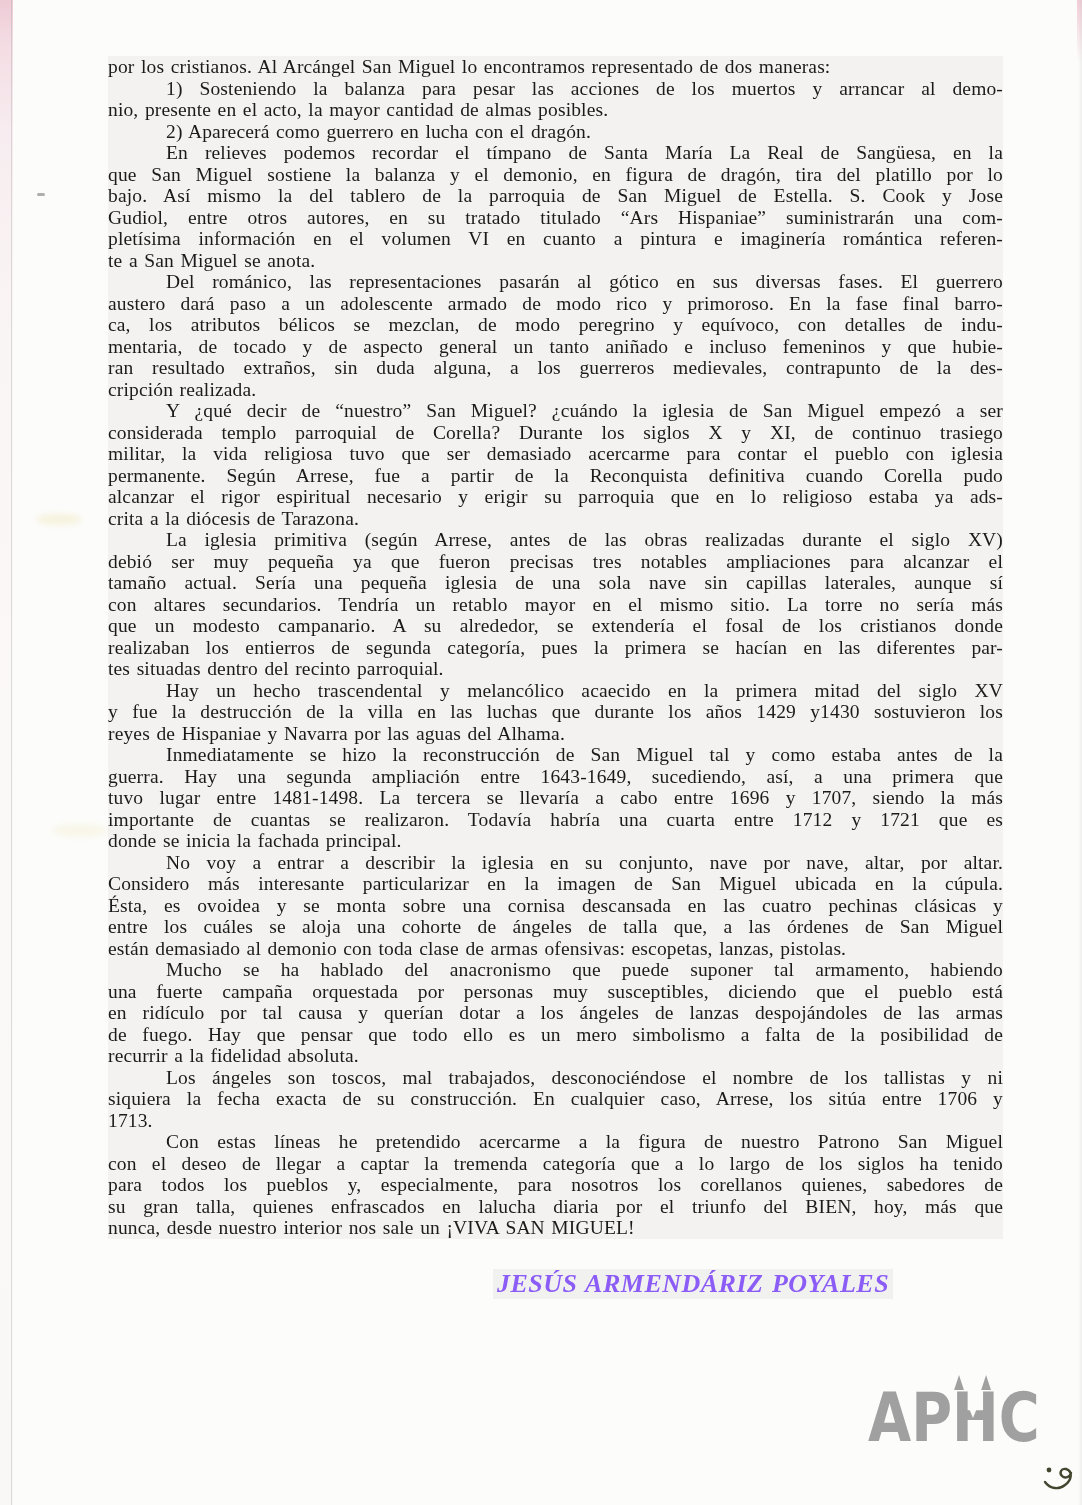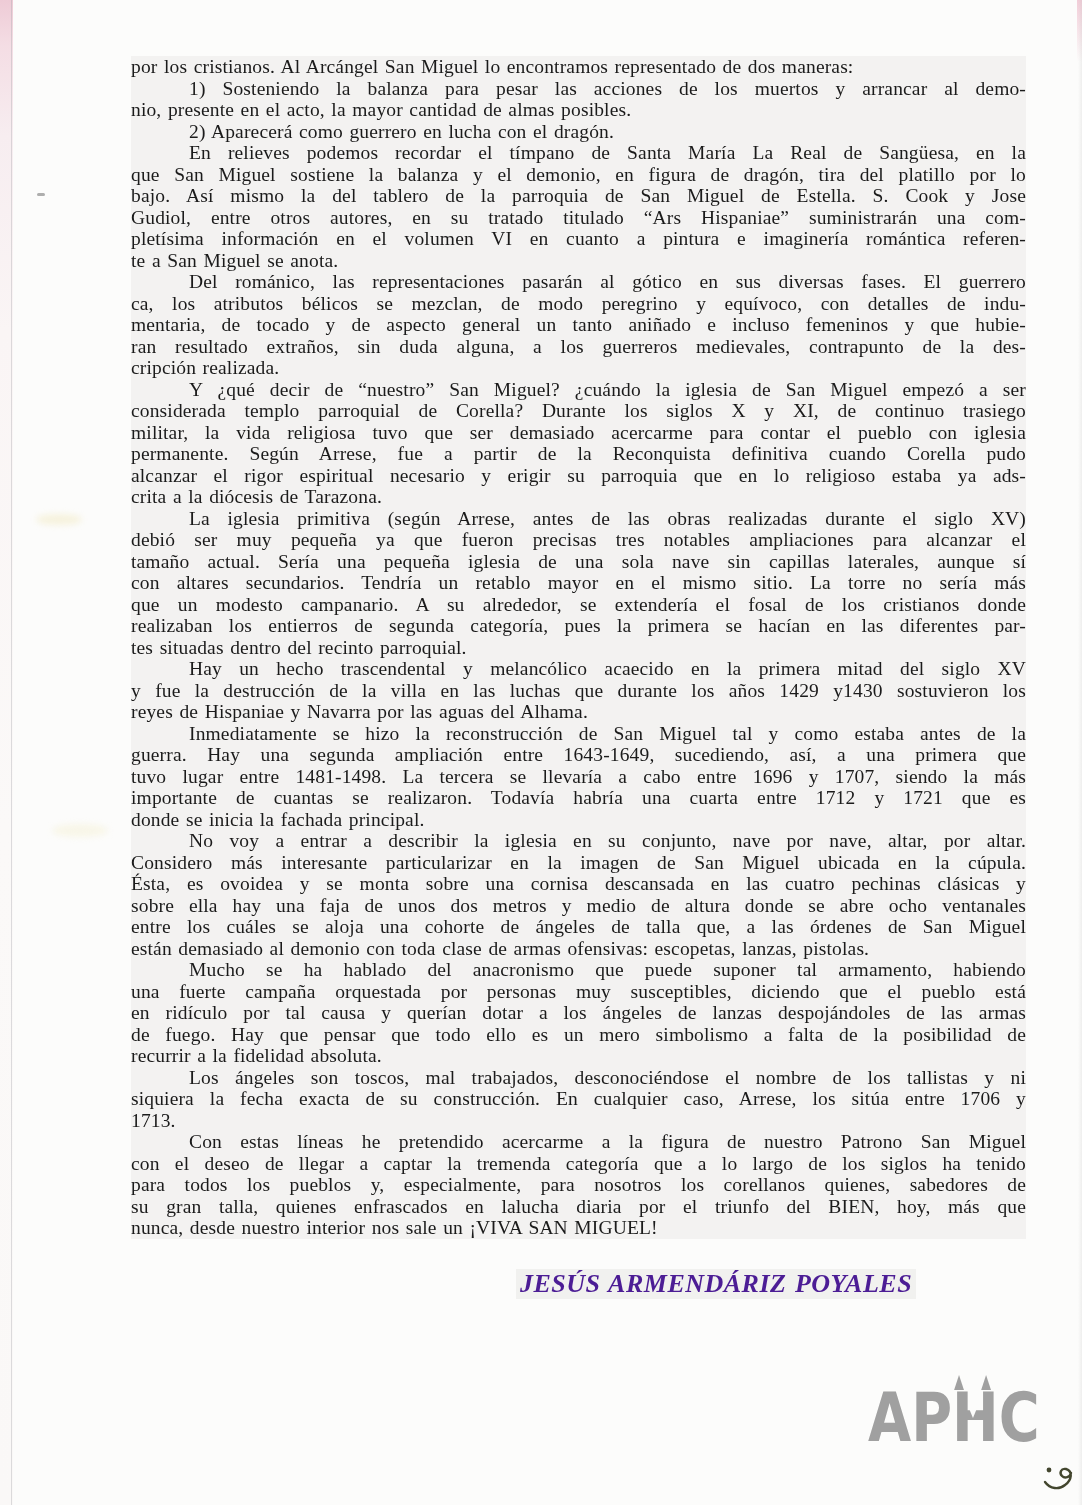--- a/index.html
+++ b/index.html
@@ -34,42 +34,42 @@
   .smudge1{
     position:absolute;left:36px;top:514px;width:46px;height:11px;
     background:rgba(242,235,196,0.55);border-radius:50%;filter:blur(3px);
   }
   .smudge2{
     position:absolute;left:52px;top:824px;width:56px;height:13px;
     background:rgba(246,242,214,0.5);border-radius:50%;filter:blur(3px);
   }
   
   .text-col{
-    position:absolute;left:131px;top:56px;width:895px;
+    position:absolute;left:108px;top:56px;width:895px;
     font-size:19.5px;line-height:21.5px;color:#1b1b1b;
     letter-spacing:0.15px;word-spacing:1.5px;
   }
   .para{margin:0;}
   .para + .para{}
   .line{
     text-align:justify;
     text-align-last:justify;
     background:rgba(150,148,142,0.09);
   }
   .line.last{text-align-last:left;}
   .line.indent{text-indent:58px;}
   .signature-row{
     margin-top:30px;
     padding-left:385px;
   }
   .signature{
     display:inline-block;
     font-weight:bold;font-style:italic;
     font-size:26px;line-height:30px;
-    letter-spacing:0.5px;color:#4c1d95;
+    letter-spacing:0.5px;color:#8b5cf6;
     background:rgba(150,148,142,0.10);
     padding:0 4px;
   }
   
   .watermark{
     position:absolute;left:868px;top:1384px;
     transform:scaleX(0.82);transform-origin:left top;
     font-family:"DejaVu Sans", sans-serif;
     font-weight:bold;font-size:68px;line-height:68px;
     color:#a0a0a0;white-space:nowrap;
@@ -121,20 +121,21 @@
     <div class="para">
       <div class="line indent">En relieves podemos recordar el tímpano de Santa María La Real de Sangüesa, en la</div>
       <div class="line">que San Miguel sostiene la balanza y el demonio, en figura de dragón, tira del platillo por lo</div>
       <div class="line">bajo. Así mismo la del tablero de la parroquia de San Miguel de Estella. S. Cook  y Jose</div>
       <div class="line">Gudiol, entre otros autores, en su tratado titulado “Ars Hispaniae” suministrarán una com-</div>
       <div class="line">pletísima información en el volumen VI en cuanto a pintura e imaginería romántica referen-</div>
       <div class="line last">te a San Miguel se anota.</div>
     </div>
     <div class="para">
       <div class="line indent">Del románico, las representaciones pasarán al gótico en sus diversas fases. El guerrero</div>
+      <div class="line">austero dará paso a un adolescente armado de modo rico y primoroso. En la fase final barro-</div>
       <div class="line">ca, los atributos bélicos se mezclan, de modo peregrino y equívoco, con detalles de indu-</div>
       <div class="line">mentaria, de tocado y de aspecto general un tanto aniñado e incluso femeninos y que hubie-</div>
       <div class="line">ran resultado extraños, sin duda alguna, a los guerreros medievales, contrapunto de la des-</div>
       <div class="line last">cripción realizada.</div>
     </div>
     <div class="para">
       <div class="line indent">Y ¿qué decir de “nuestro” San Miguel? ¿cuándo la iglesia de San Miguel empezó a ser</div>
       <div class="line">considerada templo parroquial de Corella? Durante los siglos X y XI, de continuo trasiego</div>
       <div class="line">militar, la vida religiosa tuvo que ser demasiado acercarme para contar el pueblo con iglesia</div>
       <div class="line">permanente. Según Arrese, fue a partir de la Reconquista definitiva cuando Corella pudo</div>
@@ -159,21 +160,20 @@
       <div class="line indent">Inmediatamente se hizo la reconstrucción de San Miguel tal y como estaba antes de la</div>
       <div class="line">guerra. Hay una segunda ampliación entre 1643-1649, sucediendo, así, a una primera que</div>
       <div class="line">tuvo lugar entre 1481-1498. La tercera se llevaría a cabo entre 1696 y 1707, siendo la más</div>
       <div class="line">importante de cuantas se realizaron. Todavía habría una cuarta entre 1712 y 1721 que es</div>
       <div class="line last">donde se inicia la fachada principal.</div>
     </div>
     <div class="para">
       <div class="line indent">No voy a entrar a describir la iglesia en su conjunto, nave por nave, altar, por altar.</div>
       <div class="line">Considero más interesante particularizar en la imagen de San Miguel ubicada en la cúpula.</div>
       <div class="line">Ésta, es ovoidea y se monta sobre una cornisa descansada en las cuatro pechinas clásicas y</div>
-      <div class="line">sobre ella hay una faja de unos dos metros y medio de altura donde se abre ocho ventanales</div>
       <div class="line">entre los cuáles se aloja una cohorte de ángeles de talla que, a las órdenes de San Miguel</div>
       <div class="line last">están demasiado al demonio con toda clase de armas ofensivas: escopetas, lanzas, pistolas.</div>
     </div>
     <div class="para">
       <div class="line indent">Mucho se ha hablado del anacronismo que puede suponer tal armamento, habiendo</div>
       <div class="line">una fuerte campaña orquestada por personas muy susceptibles, diciendo que el pueblo está</div>
       <div class="line">en ridículo por tal causa y querían dotar a los ángeles de lanzas despojándoles de las armas</div>
       <div class="line">de fuego. Hay que pensar que todo ello es un mero simbolismo a falta de la posibilidad de</div>
       <div class="line last">recurrir a la fidelidad absoluta.</div>
     </div>

